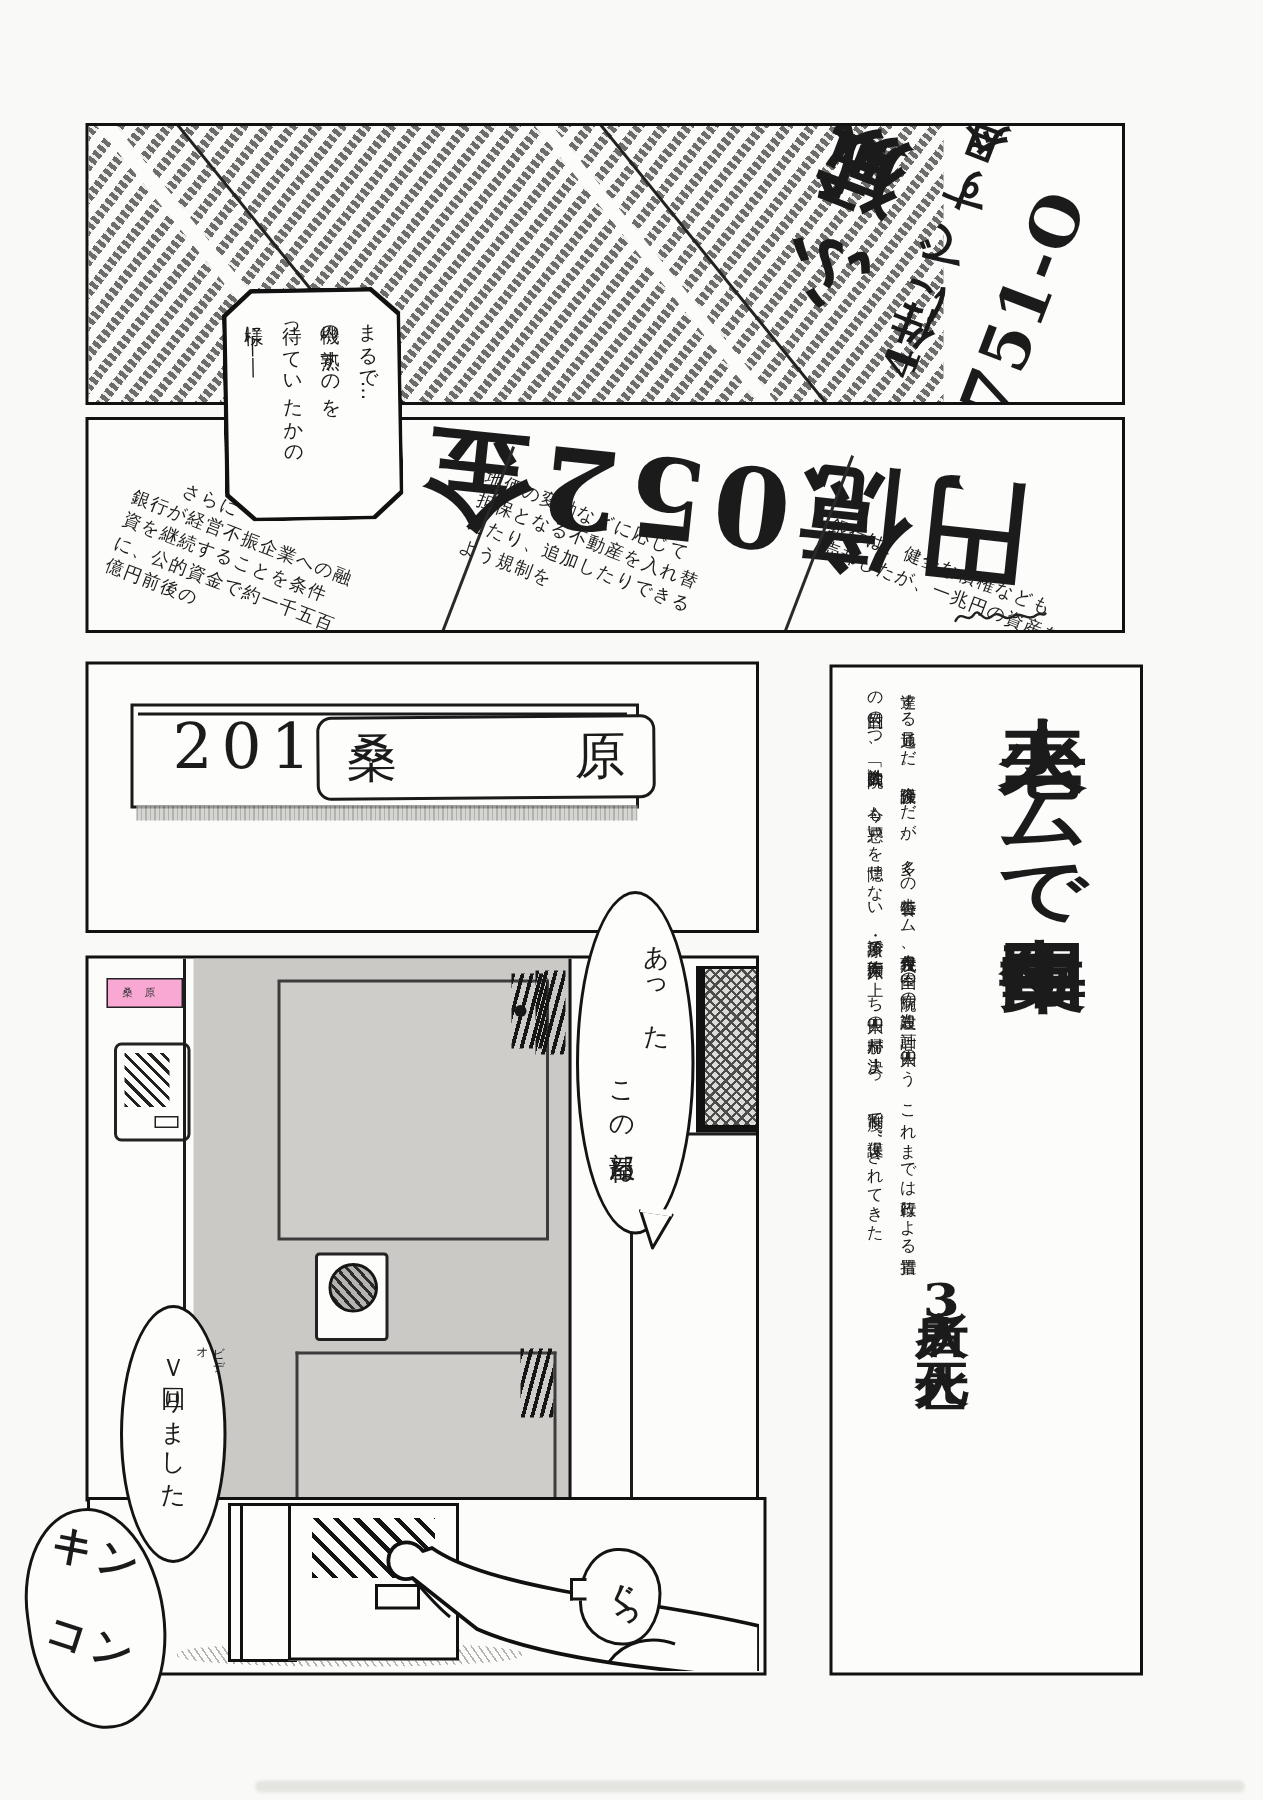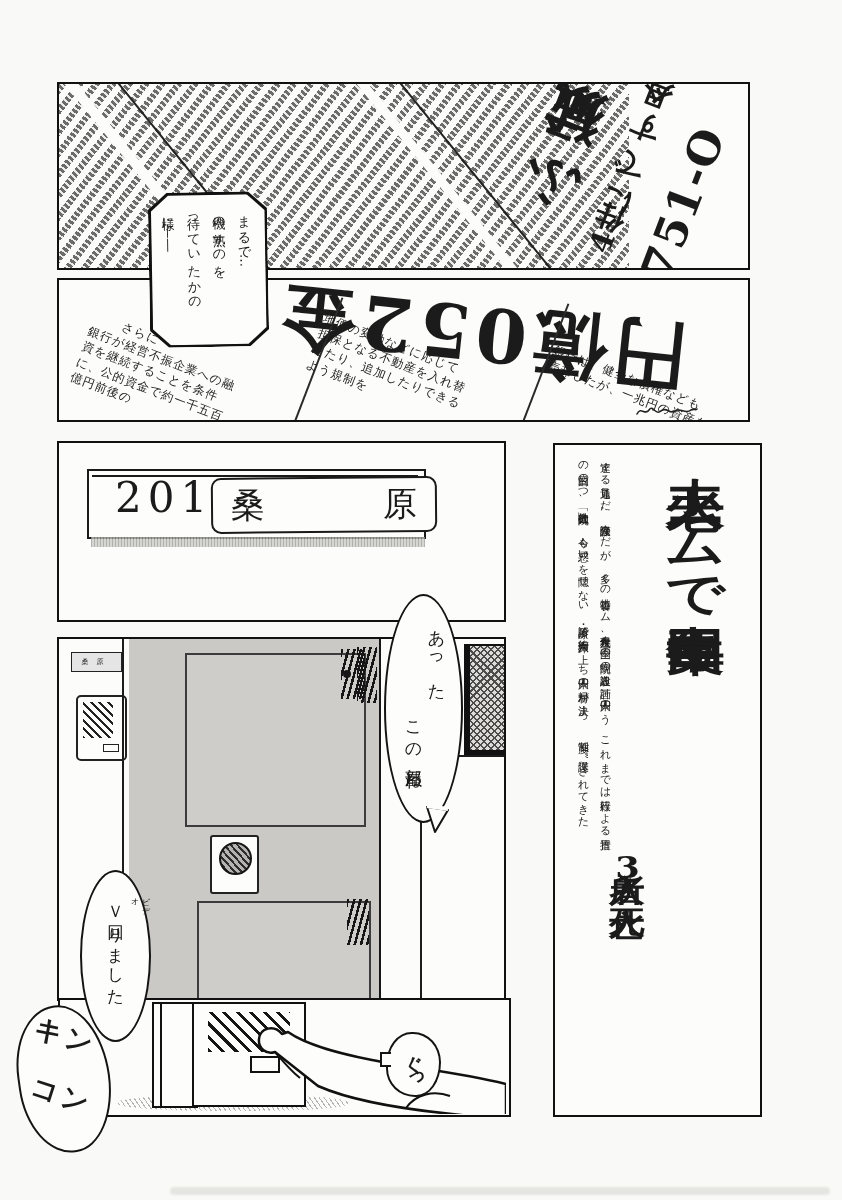--- a/index.html
+++ b/index.html
@@ -49,21 +49,21 @@
   .art-col{height:652px;line-height:22px;letter-spacing:.3px;overflow:hidden;}
   #art-sub{left:53px;top:405px;height:255px;font-size:30px;font-weight:800;
     transform:scaleX(1.18);transform-origin:left top;line-height:1.1;}
   #art-hl{left:110px;top:6px;height:505px;font-size:46px;font-weight:900;line-height:1.06;
     transform:scale(1.28,.99);transform-origin:left top;letter-spacing:-2px;}
   
   #door{left:70px;top:0;width:250px;height:360px;background:#cbc9c5;border-right:2.5px solid #161616;}
   .frame-line{background:#1c1c1c;}
   .inset{position:absolute;border:2px solid #3c3c3c;background:#cfcdc9;}
   .wedge{position:absolute;background:repeating-linear-gradient(105deg,#161616 0 2.5px,transparent 2.5px 6px);}
-  #mini-plate{left:12px;top:13px;width:49px;height:18px;background:#e5e5e5;border:1.5px solid #222;
+  #mini-plate{left:12px;top:13px;width:49px;height:18px;background:#f9a8d4;border:1.5px solid #222;
     font-size:7px;letter-spacing:8px;display:flex;align-items:center;justify-content:center;color:#333;}
   #intercom-mini{left:17px;top:56px;width:47px;height:62px;border:2px solid #222;border-radius:5px;background:#fdfdfb;}
   #intercom-mini .grill{position:absolute;left:5px;top:5px;width:30px;height:36px;
     background:repeating-linear-gradient(45deg,#222 0 2px,transparent 2px 6px);}
   #intercom-mini .slot{position:absolute;right:6px;bottom:7px;width:14px;height:6px;border:1.5px solid #222;}
   #knob-plate{left:81px;top:196px;width:45px;height:55px;background:#fdfdfb;border:2px solid #222;border-radius:3px;}
   #knob{position:absolute;left:7px;top:5px;width:29px;height:29px;border:2px solid #161616;border-radius:50%;
     background:repeating-linear-gradient(48deg,#2c2c2c 0 2px,#b5b3af 2px 5px);}
   #peephole{left:214px;top:31px;width:8px;height:8px;background:#161616;border-radius:50%;}
   #window-hatch{left:405px;top:5px;width:42px;height:104px;background:

